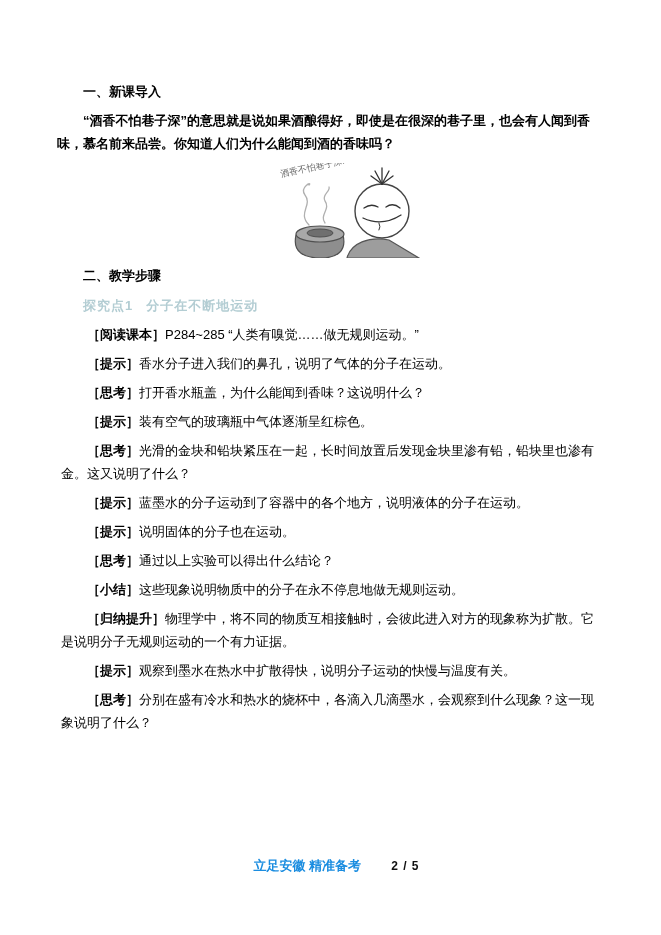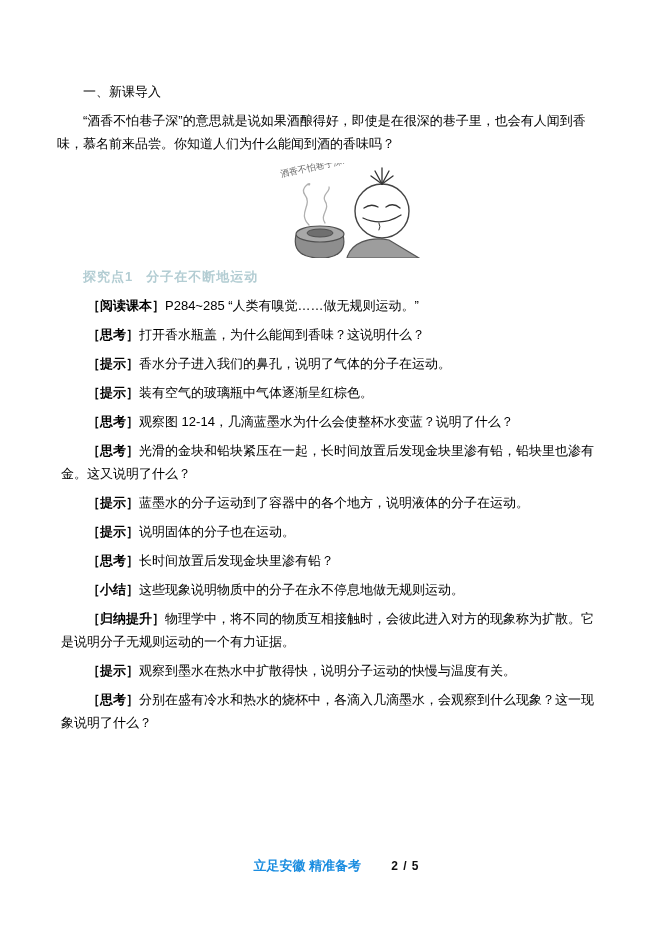--- a/index.html
+++ b/index.html
@@ -8,28 +8,28 @@
     width: 661px; height: 935px;
     background: #ffffff;
     position: relative;
     overflow: hidden;
     font-family: "Liberation Sans", "DejaVu Sans", sans-serif;
     color: #000;
   }
   .page { padding: 80px 58px 0 57px; font-size: 13px; line-height: 23px; }
 
   .sec-heading {
-    font-weight: normal;
+    font-weight: bold;
     font-size: 13px;
     margin: 6px 0 0;
     padding-left: 26px;
   }
   .sec-heading.first { margin-top: 0; }
 
-  .para { margin: 6px 0 0; text-indent: 26px; }
+  .para { margin: 6px 0 0; text-indent: 26px; font-weight: bold; }
 
   .explore {
     margin: 7px 0 0;
     padding-left: 26px;
     font-weight: bold;
     font-size: 13px;
     color: var(--explore-color, #b3cdd3);
     letter-spacing: 1px;
   }
   .explore .ep-label { margin-right: 13px; }
@@ -88,34 +88,34 @@
           <path d="M103 21 L114 13" fill="none"></path>
         </g>
         <path d="M85 45 Q92 40 99 44" stroke="#333" stroke-width="1.3" fill="none" stroke-linecap="round"></path>
         <path d="M107 44 Q114 39 121 45" stroke="#333" stroke-width="1.3" fill="none" stroke-linecap="round"></path>
         <path d="M84 55 Q103 64 122 52" stroke="#333" stroke-width="1.3" fill="none" stroke-linecap="round"></path>
         <path d="M100 60 Q102 64 100 67" stroke="#333" stroke-width="1" fill="none" stroke-linecap="round"></path>
       </g>
     </svg>
   </div>
 
+  <h2 class="sec-heading">二、教学步骤</h2>
 
   <div class="explore">
     <span class="ep-label">探究点1</span><span>分子在不断地运动</span>
   </div>
 
   <p class="item"><b class="tag">［阅读课本］</b><span>P284~285 “人类有嗅觉……做无规则运动。”</span></p>
+  <p class="item"><b class="tag">［提示］</b><span>香水分子进入我们的鼻孔，说明了气体的分子在运动。</span></p>
   <p class="item"><b class="tag">［思考］</b><span>打开香水瓶盖，为什么能闻到香味？这说明什么？</span></p>
-  <p class="item"><b class="tag">［提示］</b><span>香水分子进入我们的鼻孔，说明了气体的分子在运动。</span></p>
   <p class="item"><b class="tag">［提示］</b><span>装有空气的玻璃瓶中气体逐渐呈红棕色。</span></p>
-  <p class="item"><b class="tag">［思考］</b><span>观察图 12-14，几滴蓝墨水为什么会使整杯水变蓝？说明了什么？</span></p>
   <p class="item"><b class="tag">［思考］</b><span>光滑的金块和铅块紧压在一起，长时间放置后发现金块里渗有铅，铅块里也渗有金。这又说明了什么？</span></p>
   <p class="item"><b class="tag">［提示］</b><span>蓝墨水的分子运动到了容器中的各个地方，说明液体的分子在运动。</span></p>
   <p class="item"><b class="tag">［提示］</b><span>说明固体的分子也在运动。</span></p>
-  <p class="item"><b class="tag">［思考］</b><span>长时间放置后发现金块里渗有铅？</span></p>
+  <p class="item"><b class="tag">［思考］</b><span>通过以上实验可以得出什么结论？</span></p>
   <p class="item"><b class="tag">［小结］</b><span>这些现象说明物质中的分子在永不停息地做无规则运动。</span></p>
   <p class="item"><b class="tag">［归纳提升］</b><span>物理学中，将不同的物质互相接触时，会彼此进入对方的现象称为扩散。它是说明分子无规则运动的一个有力证据。</span></p>
   <p class="item"><b class="tag">［提示］</b><span>观察到墨水在热水中扩散得快，说明分子运动的快慢与温度有关。</span></p>
   <p class="item"><b class="tag">［思考］</b><span>分别在盛有冷水和热水的烧杯中，各滴入几滴墨水，会观察到什么现象？这一现象说明了什么？</span></p>
 
 </div>
 
 <div class="footer">
   <span class="slogan">立足安徽  精准备考</span><span class="pageno">2 / 5</span>
 </div>

